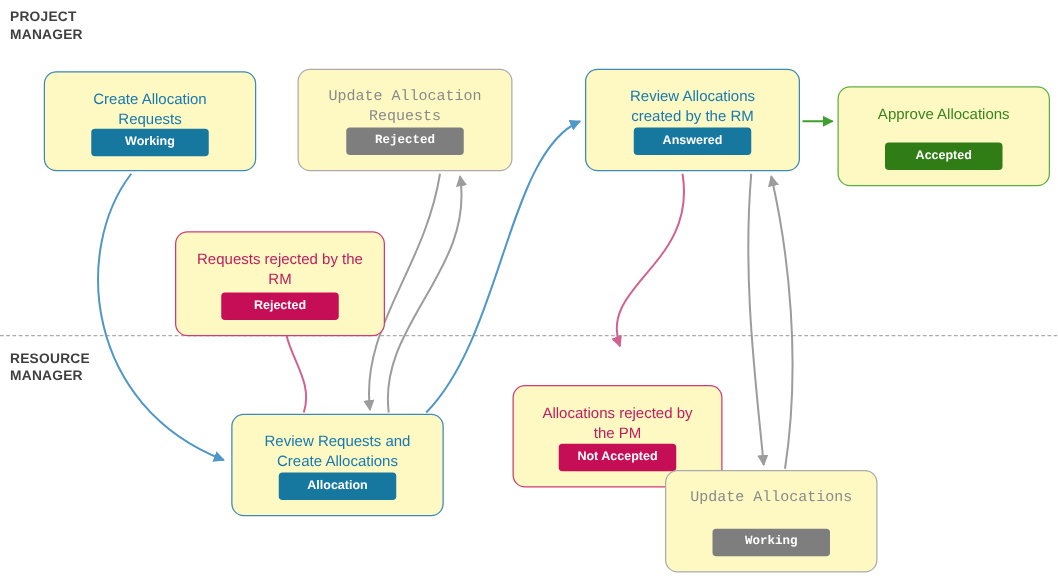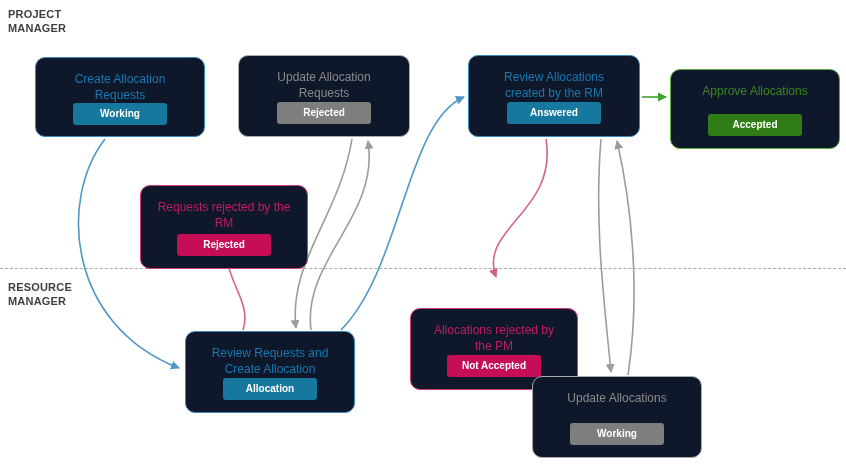--- a/index.html
+++ b/index.html
@@ -5,25 +5,25 @@
   html,body{margin:0;padding:0;background:#ffffff;font-family:"Liberation Sans",sans-serif;}
   #stage{position:relative;width:846px;height:464px;background:#ffffff;overflow:hidden;}
 
   .lane-label{position:absolute;left:8px;font-size:11px;font-weight:bold;color:#3f3f3f;
               white-space:pre-line;line-height:1.25;letter-spacing:.2px;}
   .lane-divider{position:absolute;left:0;top:268px;width:846px;height:0;
                 border-top:1px dashed #ababab;}
 
   svg.edges{position:absolute;left:0;top:0;pointer-events:none;}
 
-  .node{position:absolute;background:#0f172a;border-radius:10px;box-sizing:border-box;
+  .node{position:absolute;background:#fef9c3;border-radius:10px;box-sizing:border-box;
         display:flex;flex-direction:column;align-items:center;justify-content:space-between;
         padding:14px 10px 12px;text-align:center;font-size:12px;line-height:1.3;}
   .node.blue {border:1.5px solid #3c88b8;color:#1779b0;}
-  .node.gray {border:1.5px solid #ababab;color:#8a8a8a;}
+  .node.gray {border:1.5px solid #ababab;color:#8a8a8a;font-family:Liberation Mono, monospace;}
   .node.green{border:1.5px solid #5fae43;color:#38851f;}
   .node.pink {border:1.5px solid #cf3c74;color:#c01d5e;margin-top:27px;}
 
   .node-title{padding:0 4px;}
 
   .badge{color:#ffffff;font-weight:bold;font-size:10px;line-height:1;
          padding:6px 0;width:94px;border-radius:3px;}
   .badge.blue {background:#16789f;}
   .badge.gray {background:#7e7e7e;}
   .badge.green{background:#2f7d14;}
@@ -91,21 +91,21 @@
     <div class="node-title">Requests rejected by the RM</div>
     <div class="badge pink">Rejected</div>
   </div>
 
   <div class="node pink" style="left:410px;top:281px;width:168px;height:82px">
     <div class="node-title">Allocations rejected by the PM</div>
     <div class="badge pink">Not Accepted</div>
   </div>
 
   <div class="node blue" style="left:185px;top:331px;width:170px;height:82px">
-    <div class="node-title">Review Requests and Create Allocation</div>
+    <div class="node-title">Review Requests and Create Allocations</div>
     <div class="badge blue">Allocation</div>
   </div>
 
   <div class="node gray" style="left:532px;top:376px;width:170px;height:82px">
     <div class="node-title">Update Allocations</div>
     <div class="badge gray">Working</div>
   </div>
 
 </div>
 

